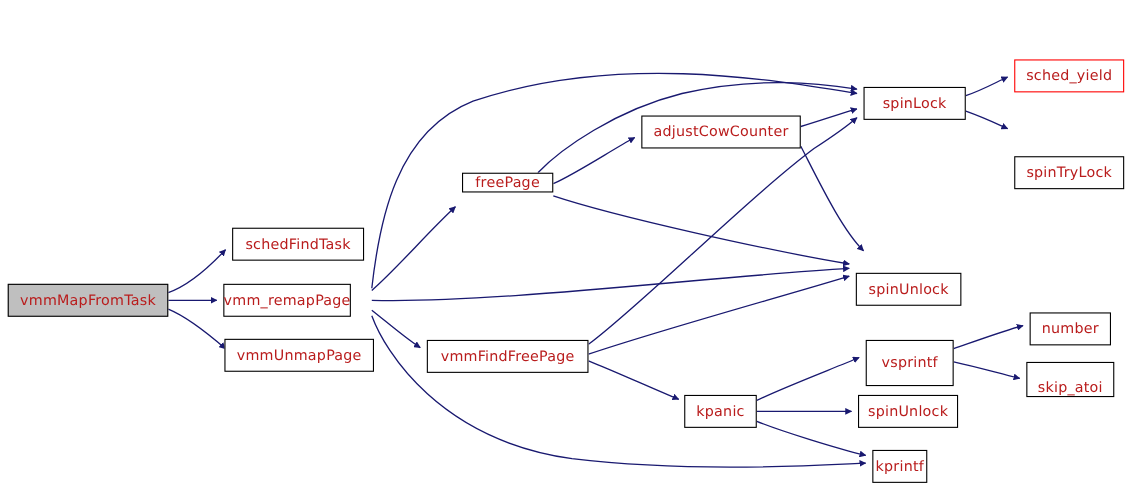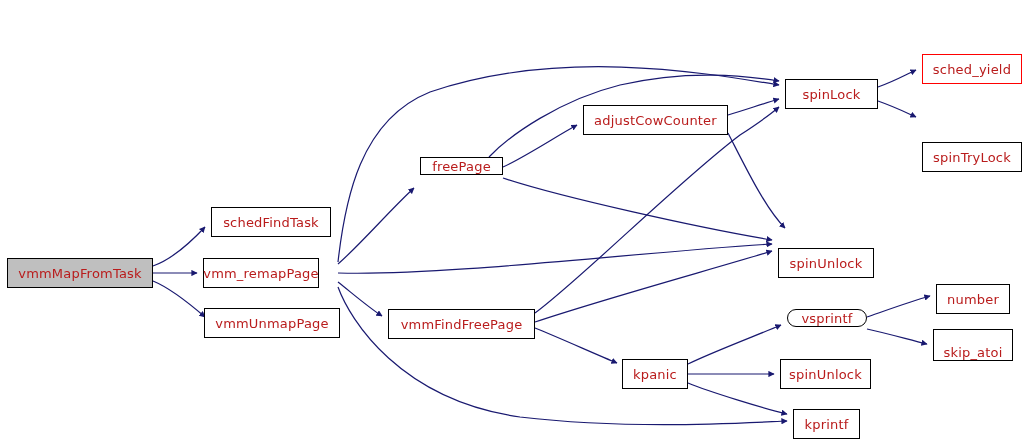--- a/index.html
+++ b/index.html
@@ -110,27 +110,27 @@
       </div>
       <div class="node" style="left: 622px; top: 359px; width: 66px; height: 30px;">
         <span class="node-label">kpanic</span>
       </div>
       <div class="node" style="left: 785px; top: 79px; width: 93px; height: 30px;">
         <span class="node-label">spinLock</span>
       </div>
       <div class="node" style="left: 778px; top: 232px; width: 96px; height: 30px; margin-top: 16px;">
         <span class="node-label">spinUnlock</span>
       </div>
-      <div class="node" style="left: 787px; top: 309px; width: 80px; height: 18px; border-radius: 13px;">
+      <div class="node" style="left: 787px; top: 309px; width: 80px; height: 42px;">
         <span class="node-label">vsprintf</span>
       </div>
       <div class="node" style="left: 780px; top: 359px; width: 91px; height: 30px;">
         <span class="node-label">spinUnlock</span>
       </div>
-      <div class="node" style="left: 793px; top: 409px; width: 67px; height: 30px;">
+      <div class="node" style="left: 793px; top: 409px; width: 50px; height: 30px;">
         <span class="node-label">kprintf</span>
       </div>
       <div class="node external" style="left: 922px; top: 54px; width: 100px; height: 30px;">
         <span class="node-label">sched_yield</span>
       </div>
       <div class="node" style="left: 922px; top: 104px; width: 100px; height: 30px; margin-top: 38px;">
         <span class="node-label">spinTryLock</span>
       </div>
       <div class="node" style="left: 936px; top: 284px; width: 74px; height: 30px;">
         <span class="node-label">number</span>

